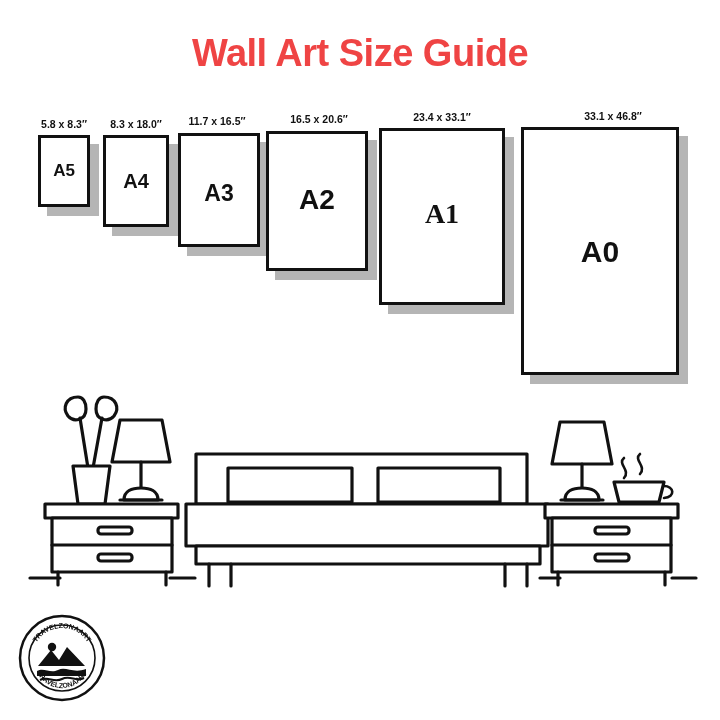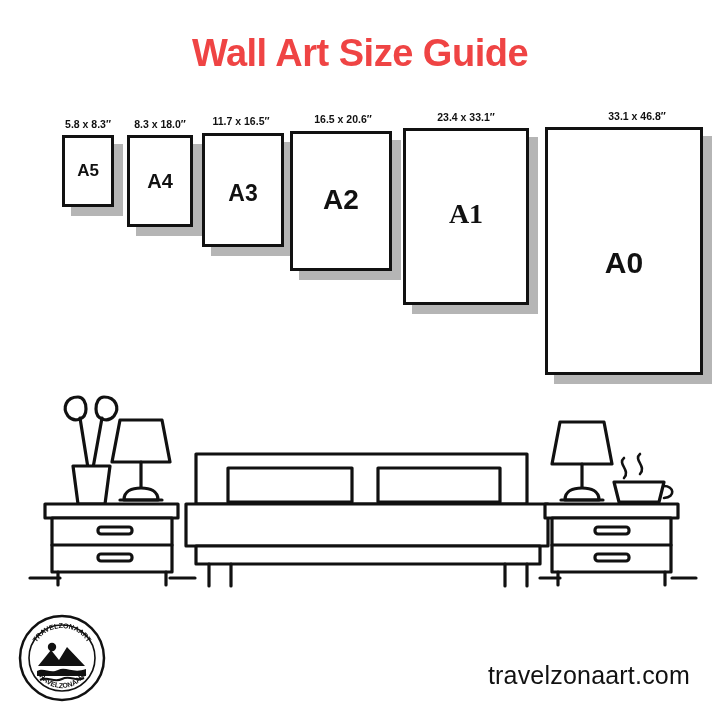--- a/index.html
+++ b/index.html
@@ -34,21 +34,20 @@
     color: #ef4444;
   }
 
   
   .frames {
     position: absolute;
     left: 0;
     top: 0;
     width: 572px;
     height: 400px;
-    margin-left: 24px;
   }
   .frame-group {
     position: absolute;
   }
   .frame-label {
     position: absolute;
     font-size: 10.5px;
     font-weight: 700;
     color: #111111;
     white-space: nowrap;
@@ -149,21 +148,21 @@
     <div class="frame-group">
       <div class="frame-label" style="left:382px; top:111px; width:120px;">23.4 x 33.1″</div>
       <div class="frame-box" style="left:379px; top:128px; width:126px; height:177px;">
         <div class="frame-name" style="top:67px; font-size:28px;font-family:Liberation Serif, serif;">A1</div>
       </div>
     </div>
 
     <div class="frame-group">
       <div class="frame-label" style="left:533px; top:110px; width:160px;">33.1 x 46.8″</div>
       <div class="frame-box" style="left:521px; top:127px; width:158px; height:248px;">
-        <div class="frame-name" style="top:116px; font-size:30px;text-align:center;">A0</div>
+        <div class="frame-name" style="top:105px; font-size:30px;text-align:center;">A0</div>
       </div>
     </div>
   </div>
 
   <div class="scene">
     <svg width="720" height="230" viewBox="0 0 720 230" xmlns="http://www.w3.org/2000/svg">
       <g fill="none" stroke="#111111" stroke-width="3.2" stroke-linecap="round" stroke-linejoin="round">
 
         <line x1="30" y1="200" x2="60" y2="200"></line>
         <line x1="170" y1="200" x2="195" y2="200"></line>
@@ -251,16 +250,15 @@
         <path id="logo-arc-bottom" d="M 16 46 A 28 28 0 0 0 72 46" fill="none" stroke="none"></path>
         <text class="logo-text">
           <textPath href="#logo-arc-top" startOffset="50%" text-anchor="middle">TRAVELZONAART</textPath>
         </text>
         <text class="logo-text">
           <textPath href="#logo-arc-bottom" startOffset="50%" text-anchor="middle">TRAVELZONAART</textPath>
         </text>
       </svg>
     </div>
 
-    <div class="site-url">travelzonaart.com</div>
   </div>
 
 </div>
 
 </body></html>

